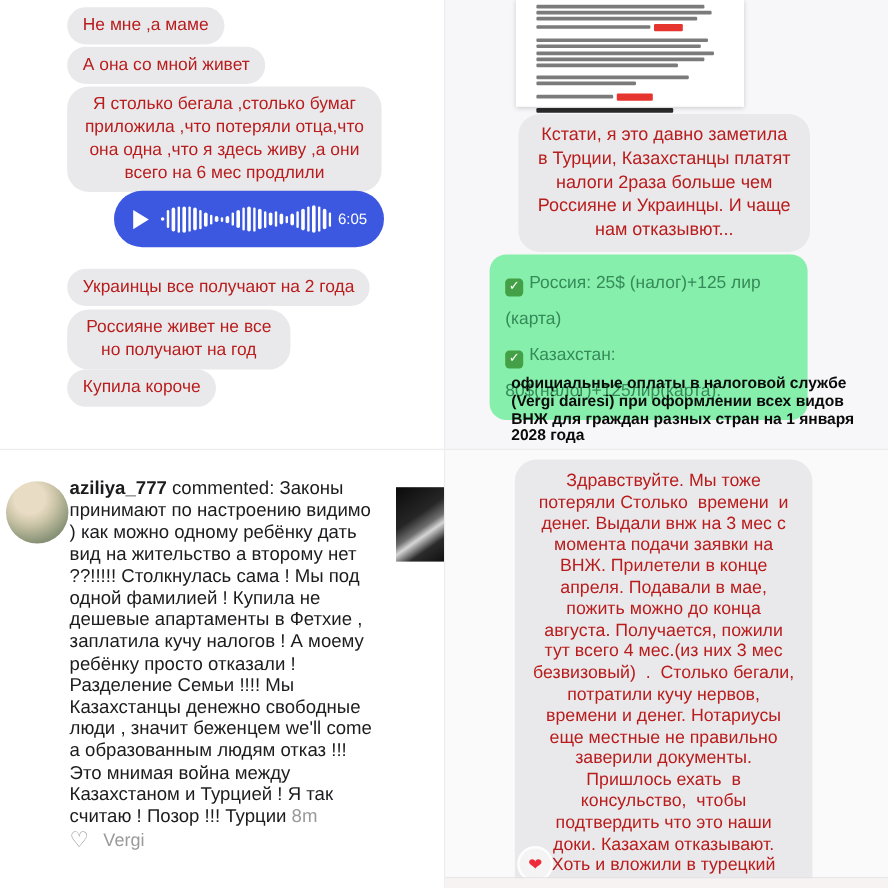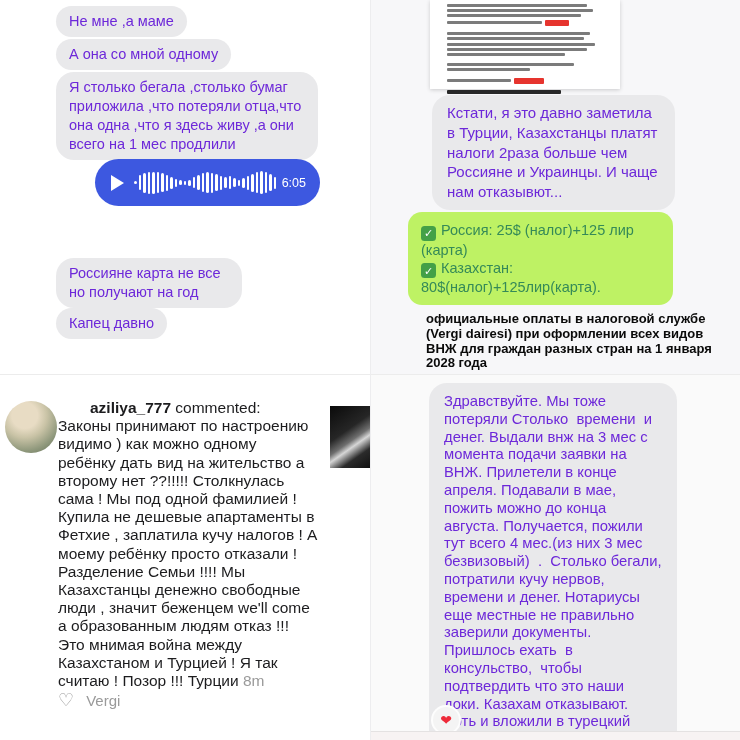--- a/index.html
+++ b/index.html
@@ -6,23 +6,23 @@
   body{font-family:"Liberation Sans","DejaVu Sans",sans-serif;-webkit-font-smoothing:antialiased;}
   #canvas{position:relative;width:740px;height:740px;overflow:hidden;background:#fff;}
 
   .quad{position:absolute;overflow:hidden;}
   #q-tl{left:0;top:0;width:370px;height:374px;background:#ffffff;}
   #q-tr{left:370px;top:0;width:370px;height:374px;background:#f7f7f9;border-left:1px solid #ededef;box-sizing:border-box;}
   #q-bl{left:0;top:374px;width:370px;height:366px;background:#ffffff;border-top:1px solid #ececec;box-sizing:border-box;}
   #q-br{left:370px;top:374px;width:370px;height:366px;background:#fafafa;border-left:1px solid #ededef;border-top:1px solid #ececec;box-sizing:border-box;}
 
   
-  .msg{position:absolute;background:#e9e9eb;color:#6d28d9;border-radius:18px;
+  .msg{position:absolute;background:#e9e9eb;color:#b91c1c;border-radius:18px;
        padding:6px 13px;font-size:14.5px;line-height:19px;max-width:272px;
-       white-space:pre-wrap;}
+       white-space:pre-wrap;text-align:center;}
 
   
   .tl-b1{left:56px;top:6px;}
   .tl-b2{left:56px;top:39px;}
   .tl-b3{left:56px;top:72px;width:262px;box-sizing:border-box;}
   .tl-b4{left:56px;top:224px;}
   .tl-b5{left:56px;top:258px;width:186px;box-sizing:border-box;}
   .tl-b6{left:56px;top:308px;}
 
   
@@ -40,34 +40,34 @@
   .tline{height:3px;background:#5a5a5a;opacity:.8;border-radius:1px;margin-bottom:2.2px;}
   .tline.bold{height:3.6px;background:#1c1c1c;opacity:.95;}
   .tgap{height:4.5px;}
   .tred{display:inline-block;height:6px;background:#e6342e;border-radius:1px;vertical-align:middle;}
   .trow{display:flex;align-items:center;margin-bottom:2.2px;}
   .trow .tline{flex:0 0 auto;margin-bottom:0;margin-right:3px;}
   .tyellow{display:inline-block;width:4px;height:4px;background:#f6c344;border-radius:50%;margin-left:3px;flex:0 0 auto;}
 
   
   .tr-msg{left:61px;top:95px;width:243px;box-sizing:border-box;font-size:15px;line-height:19.8px;padding:8px 15px;}
-  .tax{position:absolute;left:37px;top:212px;width:265px;box-sizing:border-box;background:#bef264;
-       border-radius:14px;padding:9px 13px;font-size:14.5px;line-height:18px;color:#358a58;}
+  .tax{position:absolute;left:37px;top:212px;width:265px;box-sizing:border-box;background:#86efac;
+       border-radius:14px;padding:9px 13px;font-size:14.5px;line-height:30px;color:#358a58;}
   .tax-line{white-space:normal;}
   .check{display:inline-flex;align-items:center;justify-content:center;width:15px;height:15px;
          background:#43a047;border-radius:3.5px;color:#fff;font-size:11px;font-weight:bold;
          vertical-align:-2px;margin-right:5px;}
   .caption{position:absolute;left:55px;top:312px;width:302px;font-size:13px;line-height:14.8px;
            font-weight:bold;color:#0a0a0a;}
 
   
   .avatar{position:absolute;left:5px;top:26px;width:52px;height:52px;border-radius:50%;
           background:radial-gradient(circle at 38% 28%,#e8dcc4 0 26%,#c9c3a6 45%,#8e977b 72%,#5d6b52 100%);}
   .comment{position:absolute;left:58px;top:24px;width:260px;font-size:15.5px;line-height:18.2px;color:#1c1c1e;}
-  .comment b{font-weight:bold;margin-left:32px;}
+  .comment b{font-weight:bold;}
   .c-time{color:#9a9a9a;}
   .c-thumb{position:absolute;left:330px;top:31px;width:40px;height:62px;
            background:linear-gradient(145deg,#0a0a0a 0%,#262626 40%,#6e6e6e 55%,#d6d6d6 63%,#2b2b2b 78%,#101010 100%);}
   .reply-row{position:absolute;left:58px;top:316px;display:flex;align-items:center;color:#9a9a9a;}
   .reply-heart{font-size:18px;line-height:18px;margin-right:12px;}
   .reply-label{font-size:15px;}
 
   
   .br-msg{left:58px;top:8px;width:248px;box-sizing:border-box;font-size:14.8px;line-height:17.8px;
           padding:10px 15px;border-radius:18px;}
@@ -77,22 +77,22 @@
   .br-hairline{position:absolute;left:0;right:0;top:356px;height:1px;background:#e4e2e2;}
   .br-footer{position:absolute;left:0;right:0;top:357px;bottom:0;background:#f7f3f3;}
 </style>
 </head>
 <body>
 
 <div id="canvas">
 
   <div class="quad" id="q-tl">
     <div class="msg tl-b1">Не мне ,а маме</div>
-    <div class="msg tl-b2">А она со мной одному</div>
-    <div class="msg tl-b3">Я столько бегала ,столько бумаг приложила ,что потеряли отца,что она одна ,что я здесь живу ,а они всего на 1 мес продлили</div>
+    <div class="msg tl-b2">А она со мной живет</div>
+    <div class="msg tl-b3">Я столько бегала ,столько бумаг приложила ,что потеряли отца,что она одна ,что я здесь живу ,а они всего на 6 мес продлили</div>
 
     <div class="voice">
       <div class="play"></div>
       <div class="wave">
           <span class="wbar" style="height: 3px;"></span>
           <span class="wbar" style="height: 15px;"></span>
           <span class="wbar" style="height: 20px;"></span>
           <span class="wbar" style="height: 22px;"></span>
           <span class="wbar" style="height: 22px;"></span>
           <span class="wbar" style="height: 21px;"></span>
@@ -119,22 +119,23 @@
           <span class="wbar" style="height: 18px;"></span>
           <span class="wbar" style="height: 21px;"></span>
           <span class="wbar" style="height: 23px;"></span>
           <span class="wbar" style="height: 21px;"></span>
           <span class="wbar" style="height: 17px;"></span>
           <span class="wbar" style="height: 12px;"></span>
         </div>
       <div class="vdur">6:05</div>
     </div>
 
-    <div class="msg tl-b5">Россияне карта не все но получают на год</div>
-    <div class="msg tl-b6">Капец давно</div>
+    <div class="msg tl-b4">Украинцы все получают на 2 года</div>
+    <div class="msg tl-b5">Россияне живет не все но получают на год</div>
+    <div class="msg tl-b6">Купила короче</div>
   </div>
 
   <div class="quad" id="q-tr">
     <div class="thumb-card">
         <div class="trow">
           <div class="tline" style="width: 88%;"></div>
         </div>
         <div class="trow">
           <div class="tline" style="width: 92%;"></div>
         </div>

